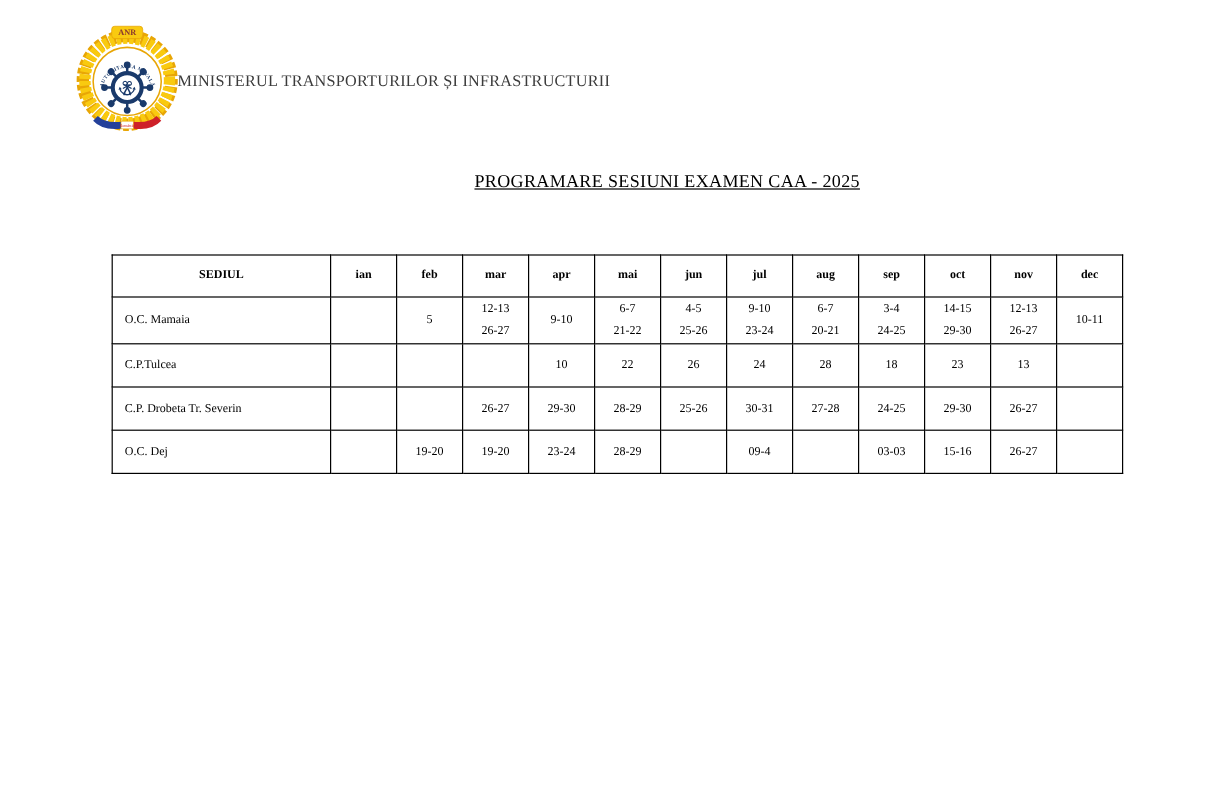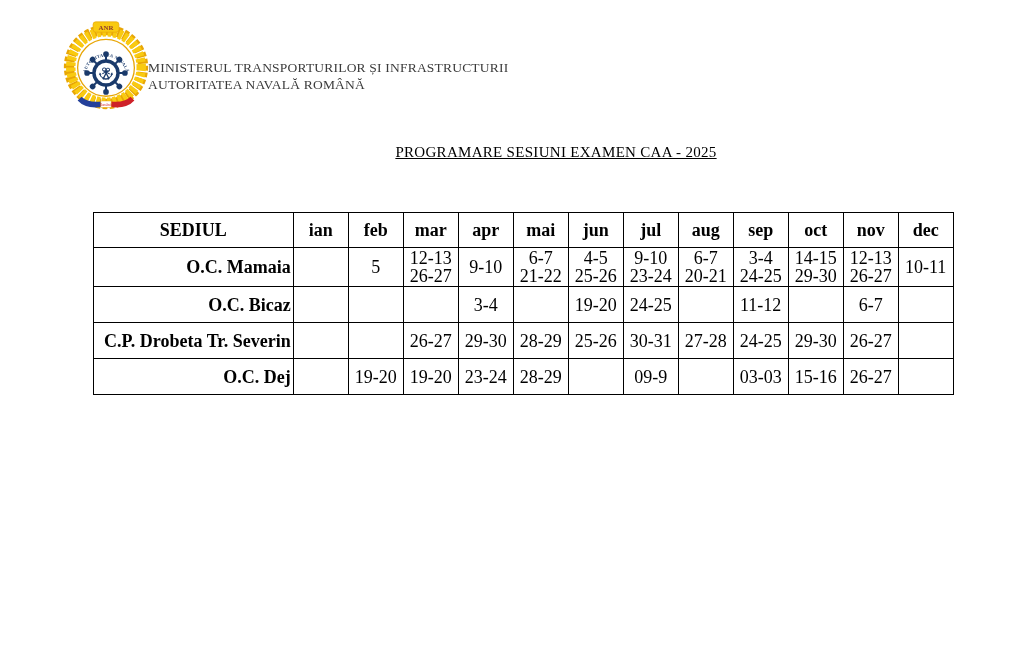--- a/index.html
+++ b/index.html
@@ -10,45 +10,46 @@
     position:relative;
     overflow:hidden;
     color:#000;
   }
   .letterhead{position:absolute;left:0;top:0;width:1024px;height:130px;}
   .logo{position:absolute;left:63px;top:21px;width:86px;height:98px;}
   .org-lines{
     position:absolute;left:148px;top:59px;
     font-size:13.5px;line-height:17px;color:#3b3b3b;
     letter-spacing:0.2px;
+    text-align:center;
   }
   .doc-title{
     position:absolute;top:144px;left:0;width:1024px;
     text-align:center;font-weight:normal;font-size:15px;
     letter-spacing:0.3px;color:#000;padding-left:44px;
   }
   .doc-title span{text-decoration:underline;}
   table.sched{
     position:absolute;left:93px;top:212px;
     border-collapse:collapse;table-layout:fixed;
-    font-size:18px;color:#000;
+    font-size:10px;color:#000;
   }
   table.sched col.site{width:182px;}
   table.sched col.month{width:55px;}
   table.sched th, table.sched td{
     border:1px solid #000;
     text-align:center;vertical-align:middle;
     padding:1px 2px;
     line-height:18px;
     height:33px;
     overflow:hidden;
   }
   table.sched thead th{font-weight:bold;height:32px;}
   table.sched td.sediul{
-    text-align:right;padding-left:10px;font-weight:bold;white-space:nowrap;
+    text-align:left;padding-left:10px;font-weight:normal;white-space:nowrap;
   }
 </style>
 </head>
 <body>
 
 <div class="letterhead">
   <div class="logo">
     <svg viewBox="0 0 100 113" width="86" height="98">
 
       <g transform="rotate(8 50 53)">
@@ -96,21 +97,20 @@
       <g>
         <path d="M17 92 Q26 102 45 99.5 L45 93 Q29 95 21.5 87.5 Z" fill="#24409A"></path>
         <path d="M83 92 Q74 102 55 99.5 L55 93 Q71 95 78.5 87.5 Z" fill="#CE2129"></path>
         <rect x="44" y="92.5" width="12" height="7.5" fill="#ffffff" stroke="#E8A606" stroke-width="0.6"></rect>
         <text x="50" y="98" font-size="4" fill="#CE2129" text-anchor="middle" font-style="italic" font-family="Liberation Serif, DejaVu Serif, serif">România</text>
       </g>
     </svg>
   </div>
   <div class="org-lines">
     <div>MINISTERUL TRANSPORTURILOR ȘI INFRASTRUCTURII</div>
-    <div>AUTORITATEA NAVALĂ ROMÂNĂ</div>
   </div>
 </div>
 
 <div class="doc-title">
   <span>PROGRAMARE SESIUNI EXAMEN CAA - 2025</span>
 </div>
 
 <table class="sched">
   <colgroup>
     <col class="site">
@@ -154,32 +154,32 @@
         <td>6-7<br>21-22</td>
         <td>4-5<br>25-26</td>
         <td>9-10<br>23-24</td>
         <td>6-7<br>20-21</td>
         <td>3-4<br>24-25</td>
         <td>14-15<br>29-30</td>
         <td>12-13<br>26-27</td>
         <td>10-11</td>
       </tr>
       <tr>
-        <td class="sediul">O.C. Bicaz</td>
-        <td></td>
-        <td></td>
-        <td></td>
-        <td>3-4</td>
-        <td></td>
-        <td>19-20</td>
-        <td>24-25</td>
-        <td></td>
-        <td>11-12</td>
-        <td></td>
-        <td>6-7</td>
+        <td class="sediul">C.P.Tulcea</td>
+        <td></td>
+        <td></td>
+        <td></td>
+        <td>10</td>
+        <td>22</td>
+        <td>26</td>
+        <td>24</td>
+        <td>28</td>
+        <td>18</td>
+        <td>23</td>
+        <td>13</td>
         <td></td>
       </tr>
       <tr>
         <td class="sediul">C.P. Drobeta Tr. Severin</td>
         <td></td>
         <td></td>
         <td>26-27</td>
         <td>29-30</td>
         <td>28-29</td>
         <td>25-26</td>
@@ -191,21 +191,21 @@
         <td></td>
       </tr>
       <tr>
         <td class="sediul">O.C. Dej</td>
         <td></td>
         <td>19-20</td>
         <td>19-20</td>
         <td>23-24</td>
         <td>28-29</td>
         <td></td>
-        <td>09-9</td>
+        <td>09-4</td>
         <td></td>
         <td>03-03</td>
         <td>15-16</td>
         <td>26-27</td>
         <td></td>
       </tr>
     </tbody>
 </table>
 
 </body></html>

